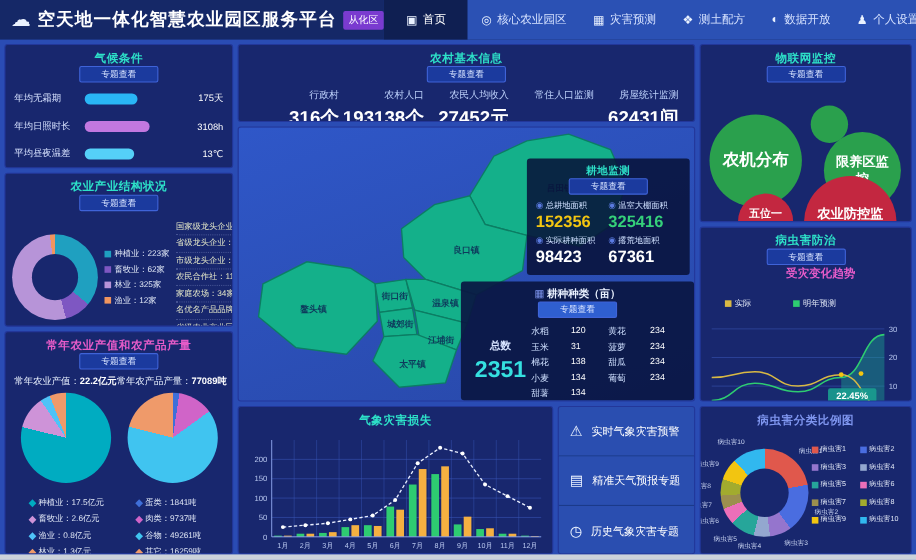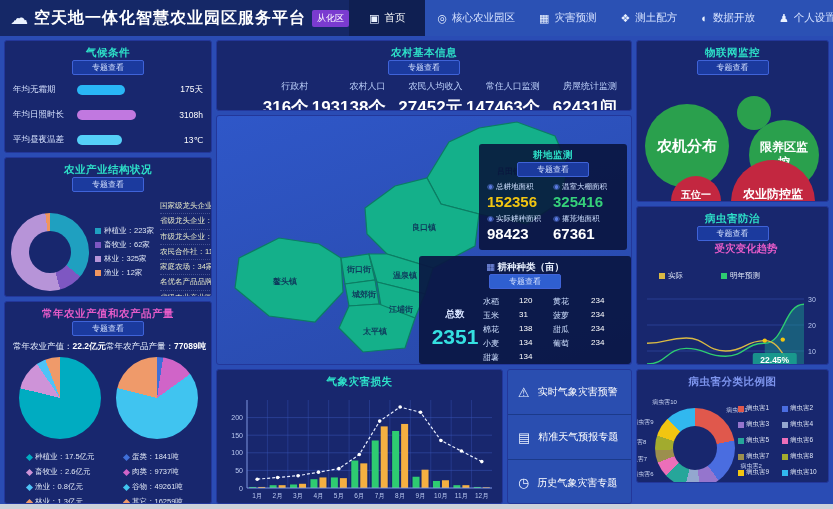--- a/index.html
+++ b/index.html
@@ -309,21 +309,20 @@
         <div class="stat-col">
      <div class="stat-label">农村人口</div>
      <div class="stat-value">193138个</div>
         </div>
         <div class="stat-col">
      <div class="stat-label">农民人均收入</div>
      <div class="stat-value">27452元</div>
         </div>
         <div class="stat-col">
      <div class="stat-label">常住人口监测</div>
-     <div class="stat-value">147463个</div>
         </div>
         <div class="stat-col">
      <div class="stat-label">房屋统计监测</div>
      <div class="stat-value">62431间</div>
         </div>
       </div>
   </section>
 
   <section class="panel" id="p-map" style="left:216px;top:115px;width:416px;height:250px;">
     <svg class="map-svg" width="416" height="250" viewBox="0 0 416 250">
@@ -561,21 +560,21 @@
       </svg>
     <div class="pt-xlabels" id="pest-xlabels">
         <span>粮食作物</span>
         <span>经济作物</span>
         <span>工业原料作物</span>
         <span>饲料作物</span>
         <span>药用作物</span>
       </div>
   </section>
 
-  <section class="panel" style="left:636px;top:369px;width:193px;height:114px;">
+  <section class="panel" style="left:636px;top:369px;width:193px;height:135px;">
     <div class="phead">
       <span class="ptitle blueish">病虫害分类比例图</span>
     </div>
     <div class="pp-body">
       <div class="pp-donut-wrap" id="pp-donut-wrap">
         <div class="pp-donut" id="pest-donut" style="background: conic-gradient(rgb(224, 88, 76) 0deg, rgb(224, 88, 76) 79.2deg, rgb(74, 109, 224) 79.2deg, rgb(74, 109, 224) 144deg, rgb(149, 117, 205) 144deg, rgb(149, 117, 205) 172.8deg, rgb(147, 167, 207) 172.8deg, rgb(147, 167, 207) 194.4deg, rgb(38, 166, 154) 194.4deg, rgb(38, 166, 154) 226.8deg, rgb(236, 111, 185) 226.8deg, rgb(236, 111, 185) 248.4deg, rgb(156, 143, 78) 248.4deg, rgb(156, 143, 78) 266.4deg, rgb(162, 171, 46) 266.4deg, rgb(162, 171, 46) 288deg, rgb(242, 197, 17) 288deg, rgb(242, 197, 17) 316.8deg, rgb(49, 184, 239) 316.8deg, rgb(49, 184, 239) 360deg);"></div>
         <div class="hole" style="position:absolute;left:50%;top:50%;width:44px;height:44px;margin:-22px 0 0 -22px;border-radius:50%;background:#18276e;"></div>
       <span class="pp-callout" style="left:71.2337754976858px;top:2.2448511039863277px;transform:translate(0,-50%);">病虫害1</span>
           <span class="pp-callout" style="left:85.55904780852433px;top:58.038103081549224px;transform:translate(0,-50%);">病虫害2</span>
           <span class="pp-callout" style="left:58.038103081549224px;top:85.55904780852433px;transform:translate(0,-50%);">病虫害3</span>

